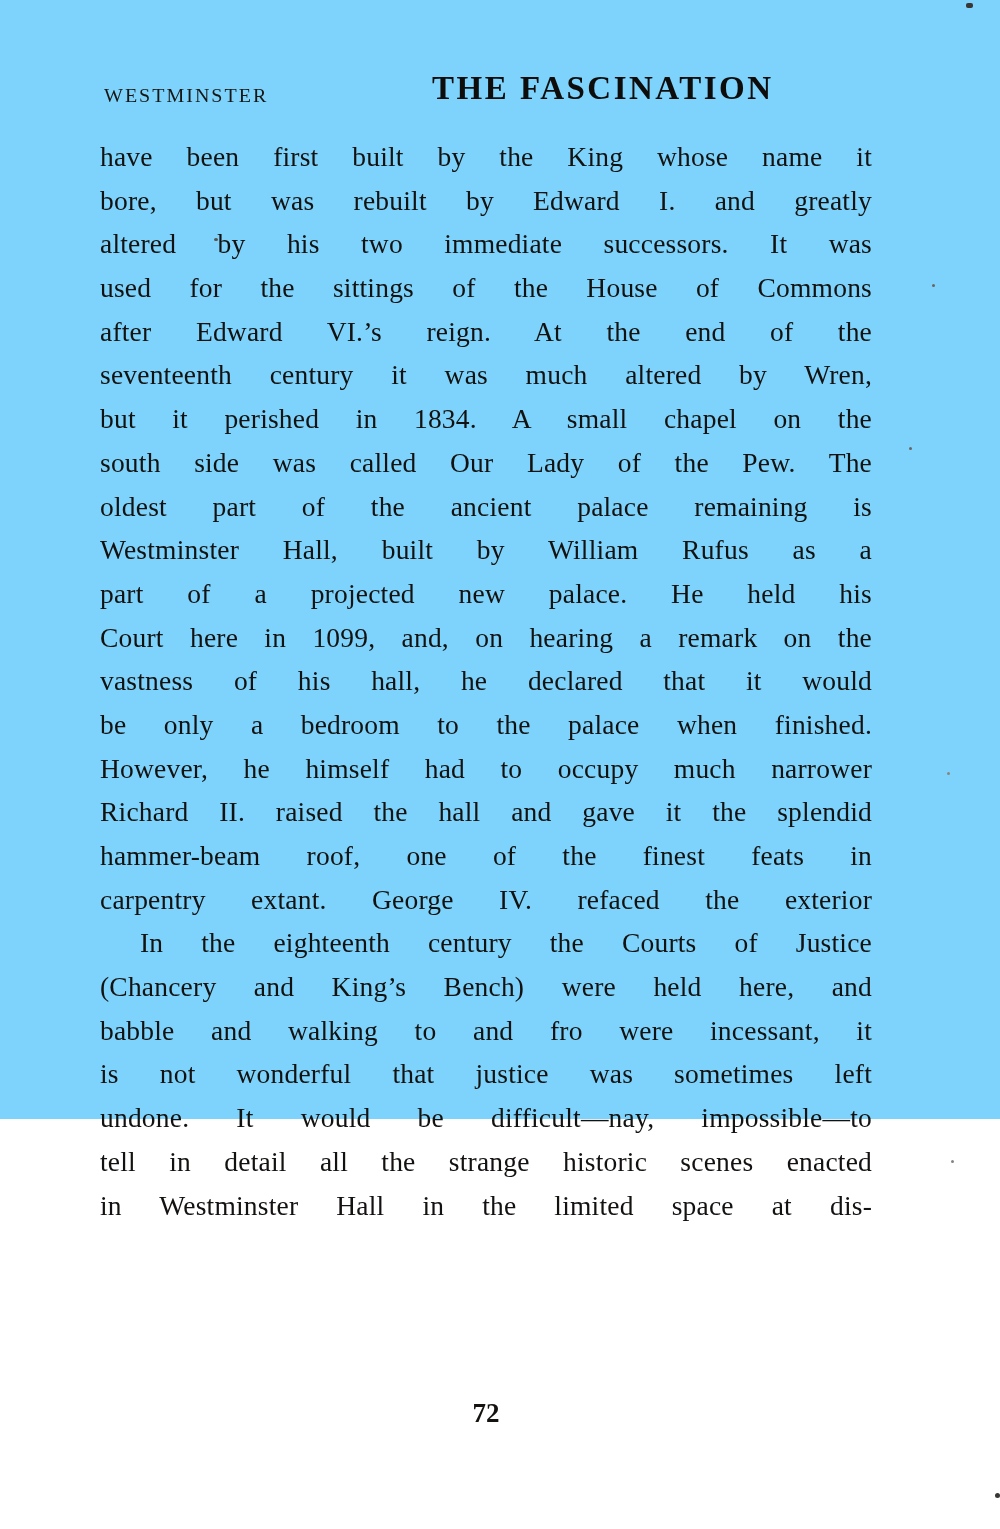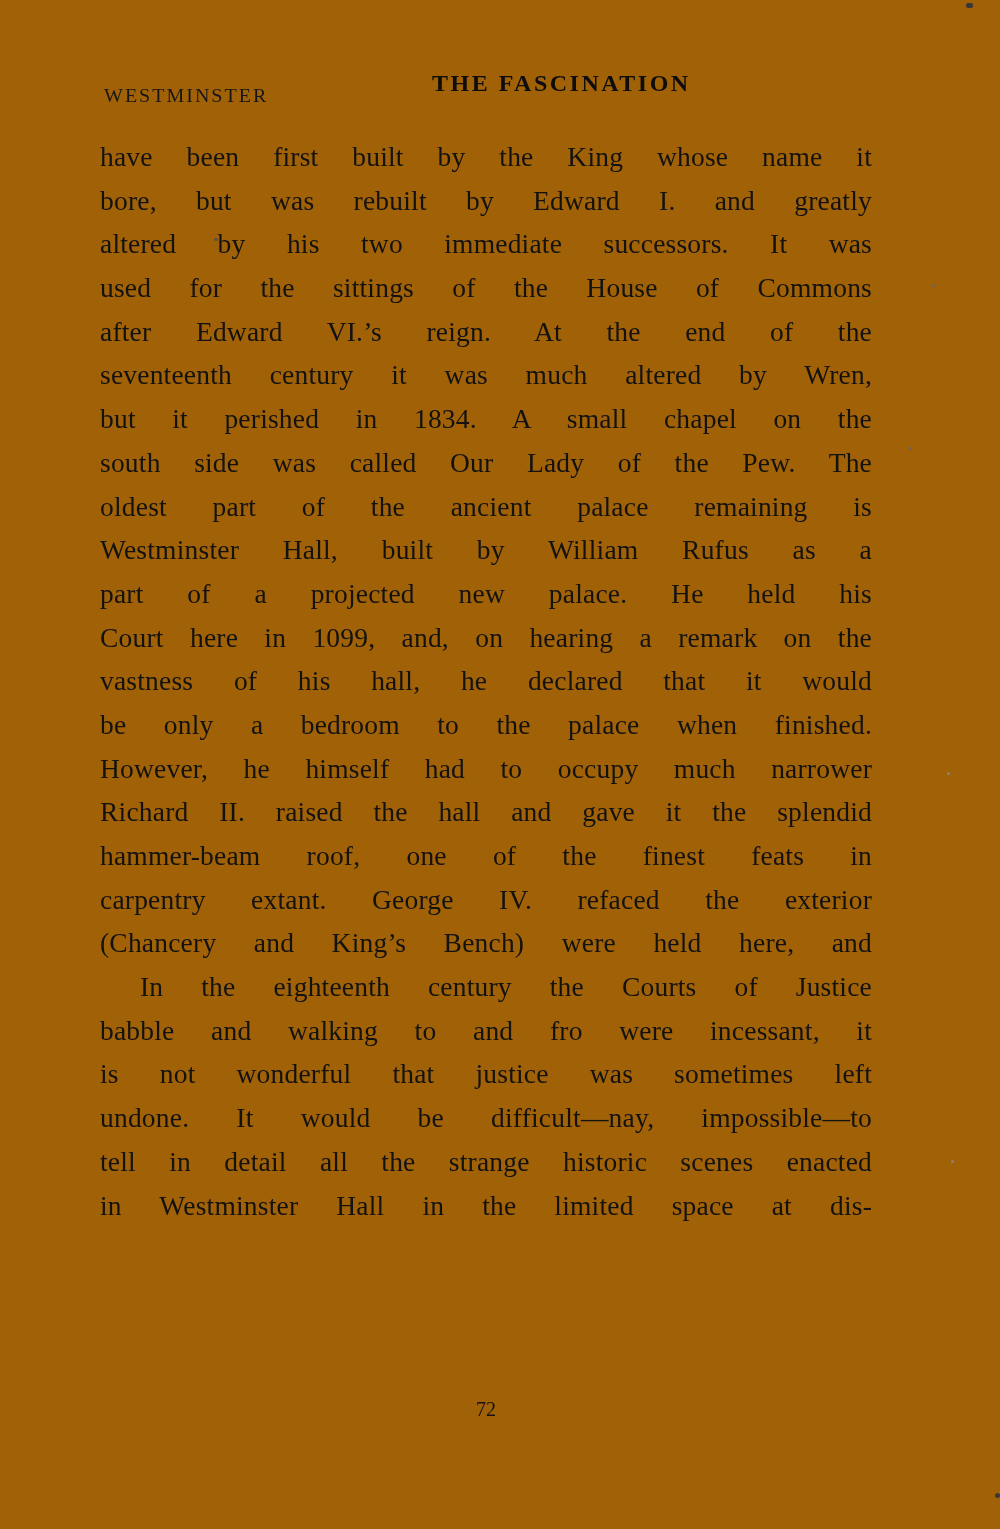--- a/index.html
+++ b/index.html
@@ -6,22 +6,22 @@
   html, body {
     width: 1000px;
     height: 1529px;
     background: #ffffff;
     overflow: hidden;
     font-family: "Liberation Serif", "DejaVu Serif", serif;
   }
   .page {
     position: relative;
     width: 1000px;
-    height: 1529px;
-    background: #a16207;
+    height: 1119px;
+    background: #7dd3fc;
     color: #121110;
     padding-left: 40px;
   }
   
   .running-head {
     position: absolute;
     top: 0; left: 0;
     width: 1000px;
     height: 120px;
   }
@@ -32,21 +32,21 @@
     font-size: 20px;
     letter-spacing: 2px;
     font-weight: 400;
     color: #181614;
     transform: scaleY(0.95);
   }
   .running-head .head-title {
     position: absolute;
     left: 432px;
     top: 70px;
-    font-size: 24px;
+    font-size: 33px;
     font-weight: 700;
     letter-spacing: 2.5px;
     color: #0e0d0c;
   }
   
   .body-text {
     position: absolute;
     left: 100px;
     top: 135px;
     width: 772px;
@@ -69,22 +69,23 @@
     text-align: left;
     text-align-last: left;
   }
   
   .folio {
     position: absolute;
     left: 100px;
     top: 1398px;
     width: 772px;
     text-align: center;
-    font-size: 20px;
+    font-size: 27px;
     color: #14110f;
+    font-weight: bold;
   }
   
   .speck {
     position: absolute;
     background: #3a3633;
     border-radius: 50%;
   }
   .speck.s1 { left: 966px; top: 3px;    width: 7px; height: 5px; border-radius: 2px; }
   .speck.s2 { left: 995px; top: 1493px; width: 5px; height: 5px; }
   .speck.s3 { left: 932px; top: 284px;  width: 3px; height: 3px; background:#6b6560; }
@@ -115,22 +116,22 @@
       <div class="line">oldest part of the ancient palace remaining is</div>
       <div class="line">Westminster Hall, built by William Rufus as a</div>
       <div class="line">part of a projected new palace.  He held his</div>
       <div class="line">Court here in 1099, and, on hearing a remark on the</div>
       <div class="line">vastness of his hall, he declared that it would</div>
       <div class="line">be only a bedroom to the palace when finished.</div>
       <div class="line">However, he himself had to occupy much narrower</div>
       <div class="line">Richard II. raised the hall and gave it the splendid</div>
       <div class="line">hammer-beam roof, one of the finest feats in</div>
       <div class="line">carpentry extant.  George IV. refaced the exterior</div>
+      <div class="line indent">In the eighteenth century the Courts of Justice</div>
       <div class="line">(Chancery and King’s Bench) were held here, and</div>
-      <div class="line indent">In the eighteenth century the Courts of Justice</div>
       <div class="line">babble and walking to and fro were incessant, it</div>
       <div class="line">is not wonderful that justice was sometimes left</div>
       <div class="line">undone.  It would be difficult—nay, impossible—to</div>
       <div class="line">tell in detail all the strange historic scenes enacted</div>
       <div class="line">in Westminster Hall in the limited space at dis-</div>
     </div>
 
   <div class="folio">72</div>
 
   <span class="speck s1"></span>

